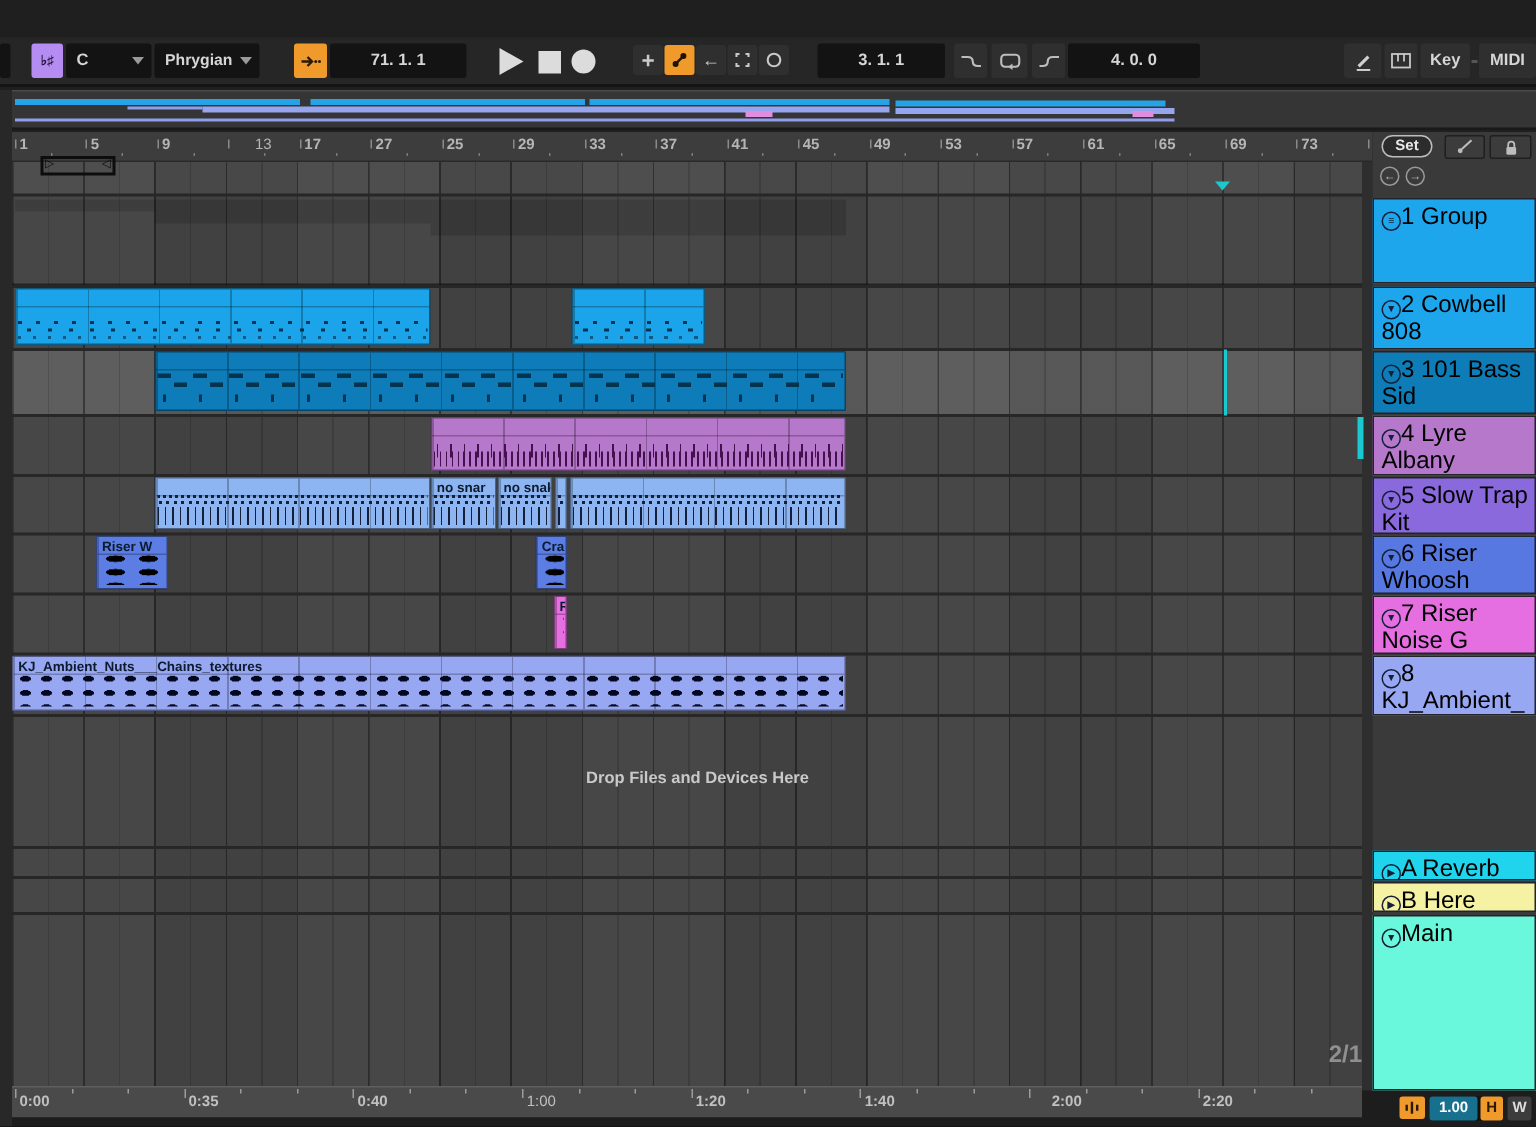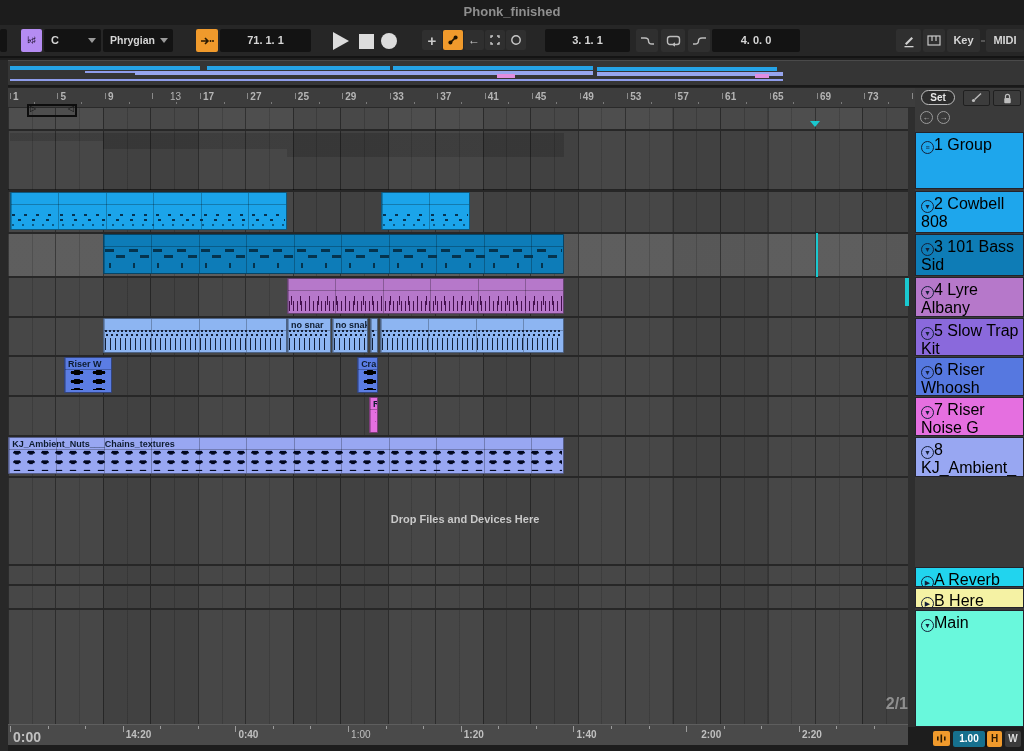--- a/index.html
+++ b/index.html
@@ -59,23 +59,20 @@
   .timeruler{left:0;top:724px;width:908px;height:21px;background:#4a4a4a;border-top:1px solid #5e5e5e;}
   .statusl{left:0;top:745px;width:915px;height:6px;background:#1d1d1d;}
   .statusr{left:908px;top:727px;width:116px;height:24px;background:#1d1d1d;}
   svg{display:block;}
 </style>
 </head>
 <body>
 
 <div id="app">
 
-  <div class="abs titlebar">
-    <span>Phonk_finished</span>
-  </div>
 
   <div class="abs transport">
     <div class="tbox" style="left:0;width:7px;"></div>
     <div class="tbox" style="left:21px;width:21px;background:#b58cf2;color:#231433;font-size:9px;">♭♯</div>
     <div class="tbox" style="left:44px;width:57px;text-align:left;padding-left:7px;">
       <span>C</span><span class="caret"></span>
     </div>
     <div class="tbox" style="left:103px;width:70px;text-align:left;padding-left:7px;font-size:10.5px;">
       <span>Phrygian</span><span class="caret"></span>
     </div>
@@ -358,22 +355,22 @@
       <div style="position: absolute; left: 535.84px; top: 1px; width: 1px; height: 3px; background: rgb(156, 156, 156);"></div>
       <div style="position: absolute; left: 573.4px; top: 1px; width: 1px; height: 6px; background: rgb(156, 156, 156);"></div>
       <div style="position: absolute; left: 610.96px; top: 1px; width: 1px; height: 3px; background: rgb(156, 156, 156);"></div>
       <div style="position: absolute; left: 648.52px; top: 1px; width: 1px; height: 3px; background: rgb(156, 156, 156);"></div>
       <div style="position: absolute; left: 686.08px; top: 1px; width: 1px; height: 6px; background: rgb(156, 156, 156);"></div>
       <div style="position: absolute; left: 723.64px; top: 1px; width: 1px; height: 3px; background: rgb(156, 156, 156);"></div>
       <div style="position: absolute; left: 761.2px; top: 1px; width: 1px; height: 3px; background: rgb(156, 156, 156);"></div>
       <div style="position: absolute; left: 798.76px; top: 1px; width: 1px; height: 6px; background: rgb(156, 156, 156);"></div>
       <div style="position: absolute; left: 836.32px; top: 1px; width: 1px; height: 3px; background: rgb(156, 156, 156);"></div>
       <div style="position: absolute; left: 873.88px; top: 1px; width: 1px; height: 3px; background: rgb(156, 156, 156);"></div>
-      <div style="position: absolute; left: 13px; top: 4px; font-size: 14px; font-weight: bold; color: rgb(192, 192, 192);">0:00</div>
-      <div style="position: absolute; left: 125.7px; top: 4px; font-size: 10px; font-weight: bold; color: rgb(192, 192, 192);">14:20</div>
+      <div style="position: absolute; left: 13px; top: 4px; font-size: 10px; font-weight: bold; color: rgb(192, 192, 192);">0:00</div>
+      <div style="position: absolute; left: 125.7px; top: 4px; font-size: 10px; font-weight: bold; color: rgb(192, 192, 192);">0:35</div>
       <div style="position: absolute; left: 238.4px; top: 4px; font-size: 10px; font-weight: bold; color: rgb(192, 192, 192);">0:40</div>
       <div style="position: absolute; left: 351.1px; top: 4px; font-size: 10px; font-weight: normal; color: rgb(192, 192, 192);">1:00</div>
       <div style="position: absolute; left: 463.8px; top: 4px; font-size: 10px; font-weight: bold; color: rgb(192, 192, 192);">1:20</div>
       <div style="position: absolute; left: 576.5px; top: 4px; font-size: 10px; font-weight: bold; color: rgb(192, 192, 192);">1:40</div>
       <div style="position: absolute; left: 689.2px; top: 4px; font-size: 10px; font-weight: bold; color: rgb(192, 192, 192); margin-left: 12px;">2:00</div>
       <div style="position: absolute; left: 801.9px; top: 4px; font-size: 10px; font-weight: bold; color: rgb(192, 192, 192);">2:20</div>
       <div style="position: absolute; left: 803px; top: -7px; width: 0px; height: 0px; border-left: 5px solid transparent; border-right: 5px solid transparent; border-bottom: 6px solid rgb(26, 200, 207);"></div>
     </div>
   <div class="abs statusl"></div>
 

